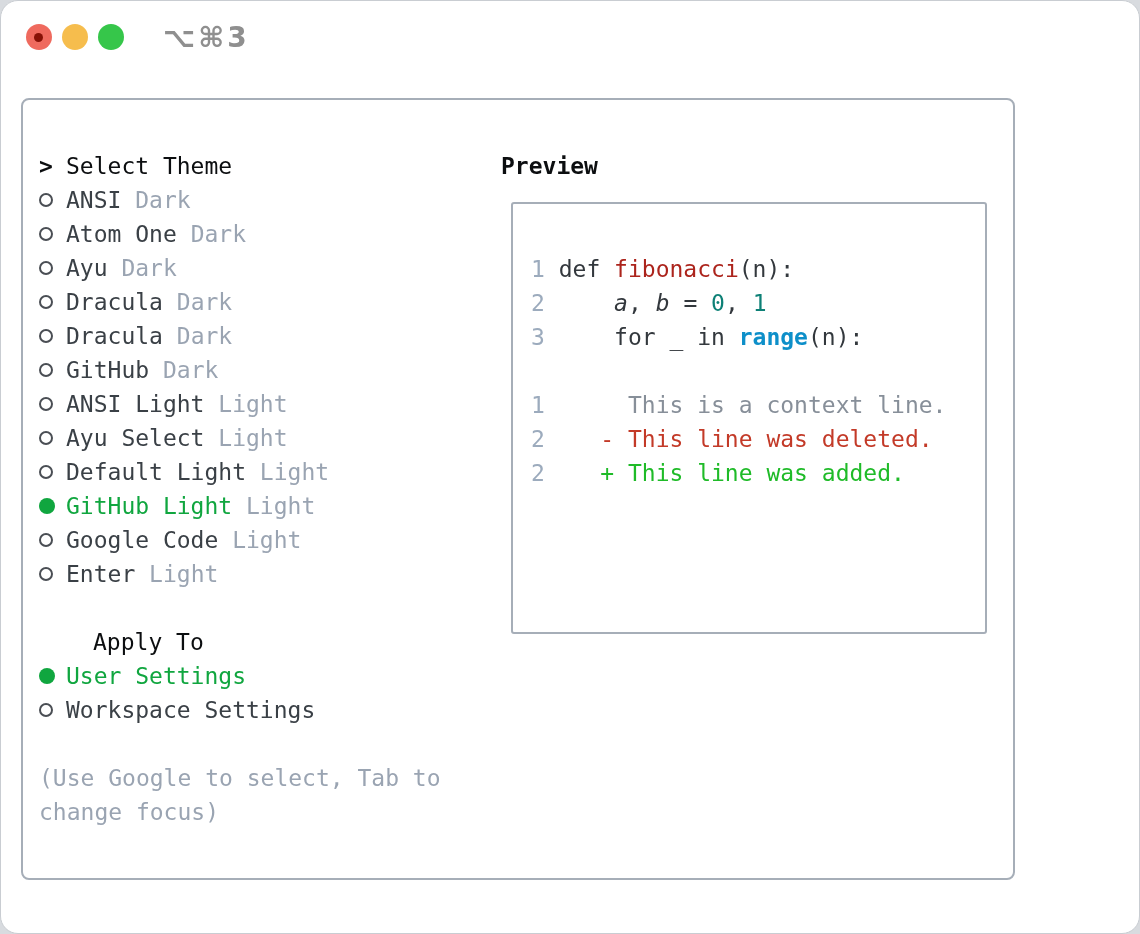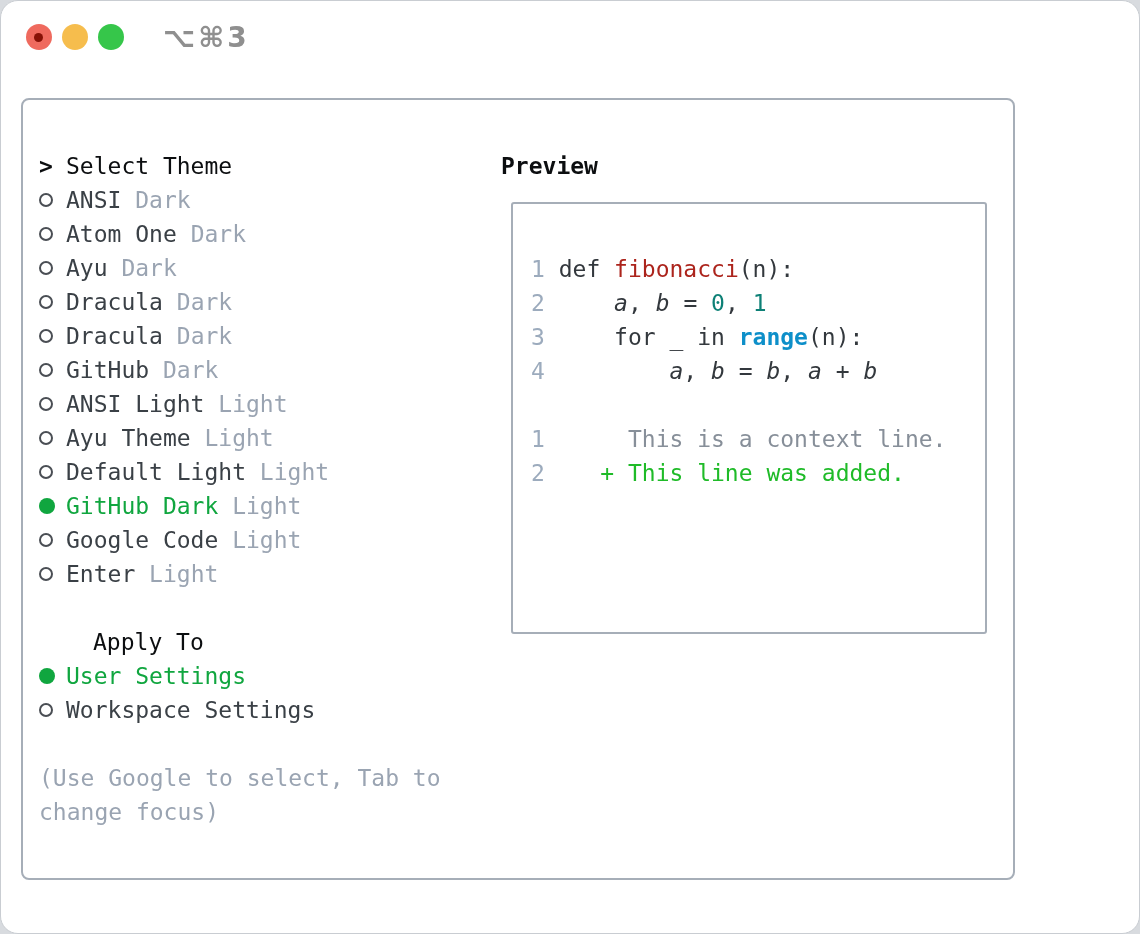--- a/index.html
+++ b/index.html
@@ -92,23 +92,23 @@
       </div>
 
       <div id="theme-list">
           <div class="row"><span class="marker"><span class="bullet"></span></span><span class="label">ANSI</span><span class="variant"> Dark</span></div>
           <div class="row"><span class="marker"><span class="bullet"></span></span><span class="label">Atom One</span><span class="variant"> Dark</span></div>
           <div class="row"><span class="marker"><span class="bullet"></span></span><span class="label">Ayu</span><span class="variant"> Dark</span></div>
           <div class="row"><span class="marker"><span class="bullet"></span></span><span class="label">Dracula</span><span class="variant"> Dark</span></div>
           <div class="row"><span class="marker"><span class="bullet"></span></span><span class="label">Dracula</span><span class="variant"> Dark</span></div>
           <div class="row"><span class="marker"><span class="bullet"></span></span><span class="label">GitHub</span><span class="variant"> Dark</span></div>
           <div class="row"><span class="marker"><span class="bullet"></span></span><span class="label">ANSI Light</span><span class="variant"> Light</span></div>
-          <div class="row"><span class="marker"><span class="bullet"></span></span><span class="label">Ayu Theme</span><span class="variant"> Light</span></div>
+          <div class="row"><span class="marker"><span class="bullet"></span></span><span class="label">Ayu Select</span><span class="variant"> Light</span></div>
           <div class="row"><span class="marker"><span class="bullet"></span></span><span class="label">Default Light</span><span class="variant"> Light</span></div>
-          <div class="row"><span class="marker"><span class="bullet sel"></span></span><span class="label sel">GitHub Dark</span><span class="variant"> Light</span></div>
+          <div class="row"><span class="marker"><span class="bullet sel"></span></span><span class="label sel">GitHub Light</span><span class="variant"> Light</span></div>
           <div class="row"><span class="marker"><span class="bullet"></span></span><span class="label">Google Code</span><span class="variant"> Light</span></div>
           <div class="row"><span class="marker"><span class="bullet"></span></span><span class="label">Enter</span><span class="variant"> Light</span></div>
         </div>
 
       <div class="row"></div>
 
       <div class="row">
         <span class="marker"></span>
         <span class="hdr-soft">Apply To</span>
       </div>
@@ -126,21 +126,21 @@
         </div>
     </div>
 
     <div class="preview-title">Preview</div>
 
     <div class="preview-box">
       <div id="preview-lines">
           <div class="pline"><span class="seg-ln">1</span><span class="seg-plain"> def </span><span class="seg-func">fibonacci</span><span class="seg-plain">(n):</span></div>
           <div class="pline"><span class="seg-ln">2</span><span class="seg-plain">     </span><span class="seg-var">a</span><span class="seg-plain">, </span><span class="seg-var">b</span><span class="seg-plain"> = </span><span class="seg-num">0</span><span class="seg-plain">, </span><span class="seg-num">1</span></div>
           <div class="pline"><span class="seg-ln">3</span><span class="seg-plain">     for _ in </span><span class="seg-builtin">range</span><span class="seg-plain">(n):</span></div>
-          <div class="pline"><span class="seg-ln">4</span><span class="seg-plain">         </span><span class="seg-var">a</span><span class="seg-plain">, </span><span class="seg-var">b</span><span class="seg-plain"> = </span><span class="seg-var">b</span><span class="seg-plain">, </span><span class="seg-var">a</span><span class="seg-plain"> + </span><span class="seg-var">b</span></div>
           <div class="pline"></div>
           <div class="pline"><span class="seg-ln">1</span><span class="seg-ctx">      This is a context line.</span></div>
+          <div class="pline"><span class="seg-ln">2</span><span class="seg-del">    - This line was deleted.</span></div>
           <div class="pline"><span class="seg-ln">2</span><span class="seg-add">    + This line was added.</span></div>
         </div>
     </div>
 
   </div>
 </div>
 
 </body></html>

